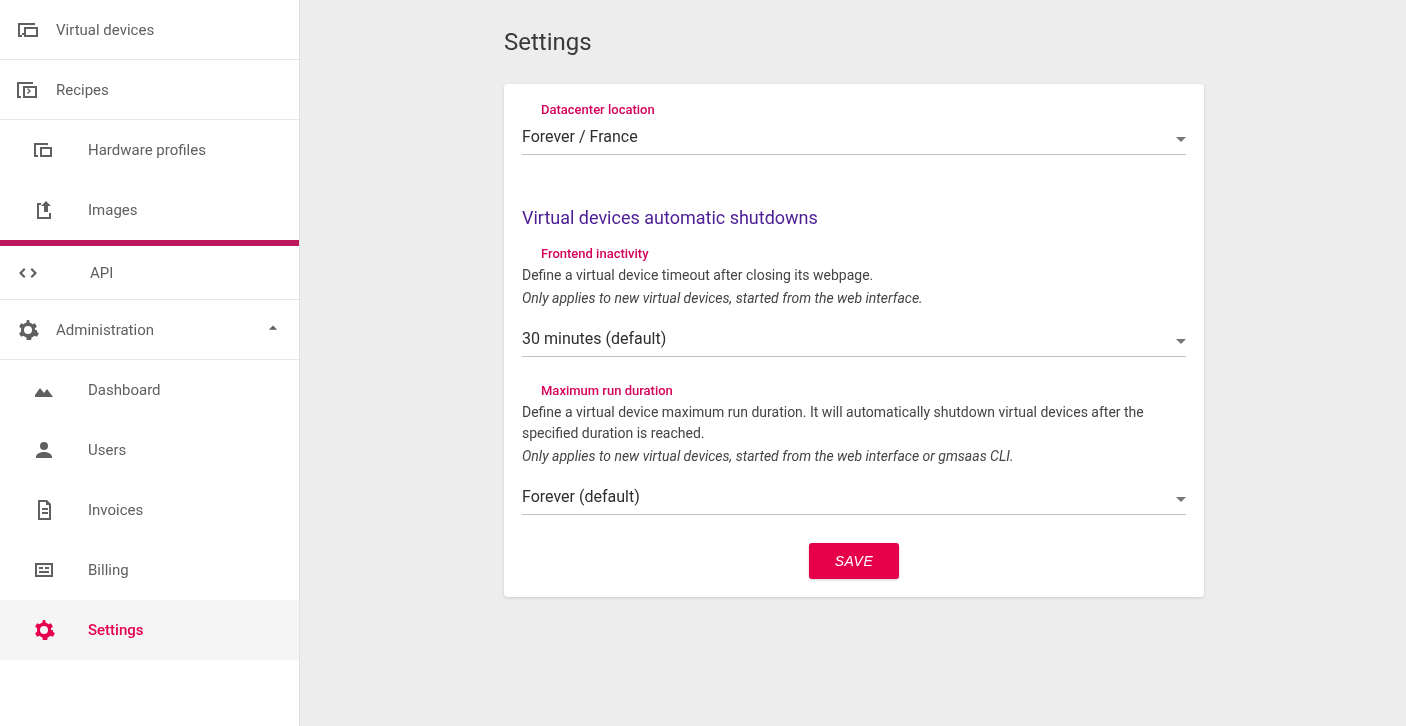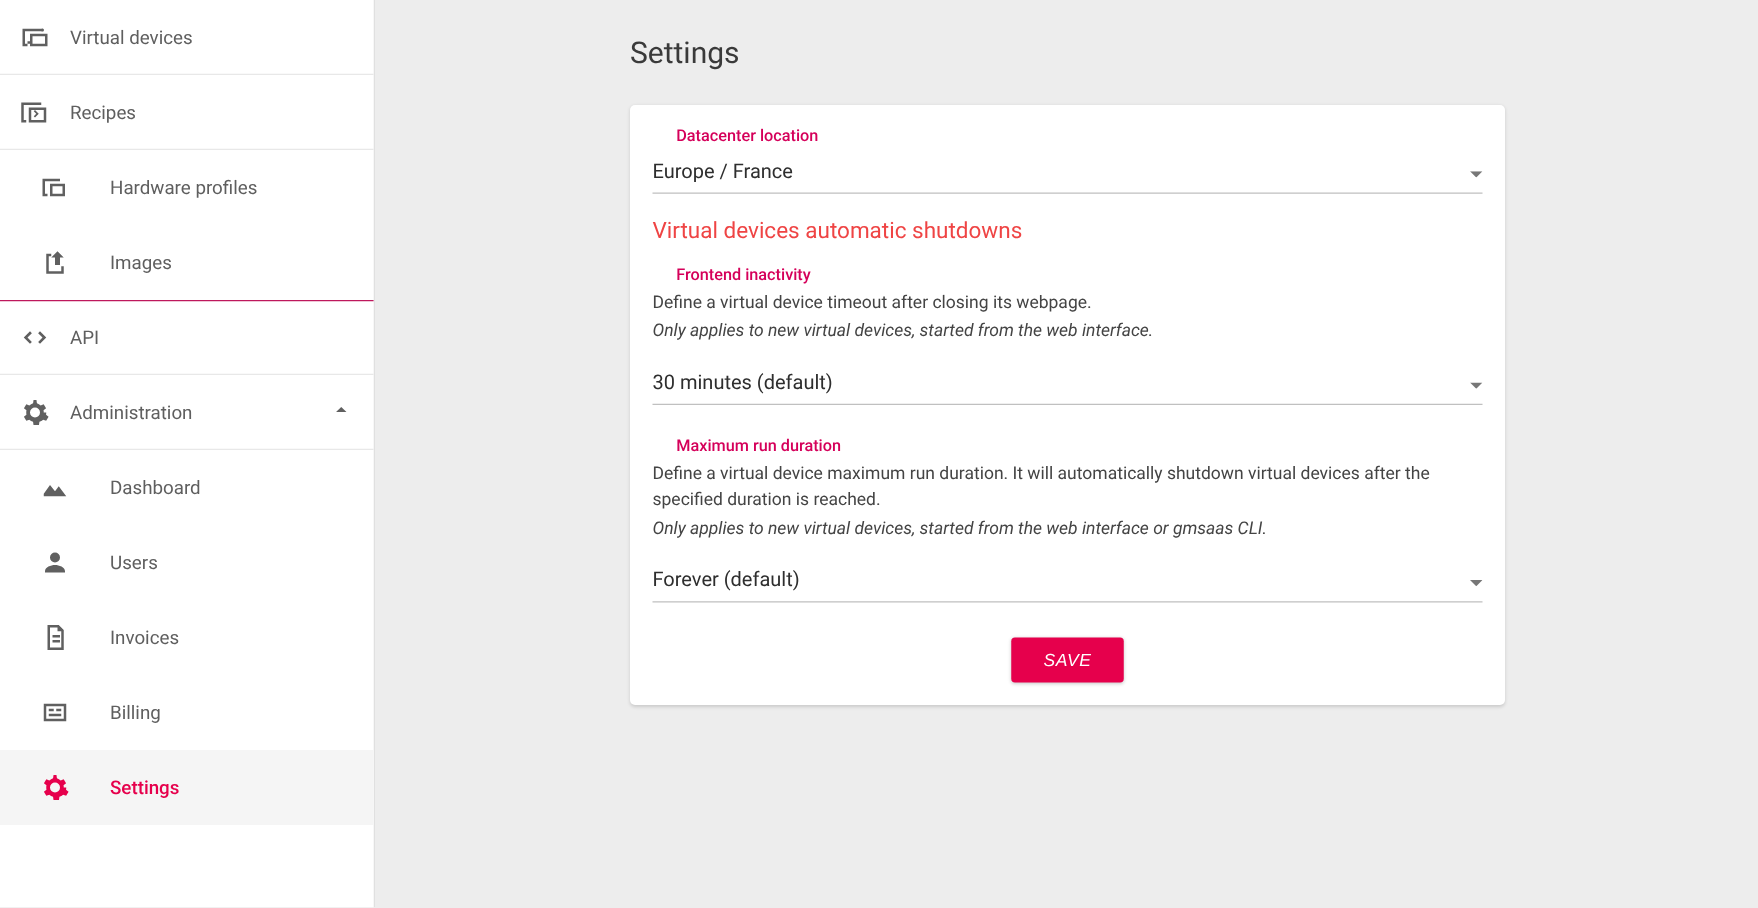--- a/index.html
+++ b/index.html
@@ -75,22 +75,22 @@
     align-items: center;
     justify-content: space-between;
     border-bottom: 1px solid #c0c0c0;
     padding: 6px 0 8px 0;
     cursor: pointer;
   }
   .select-value { font-size: 16px; color: #2e2e2e; }
   .select-caret { color: #777; }
   .section-title {
     font-size: 18px;
-    color: #ef4444;
-    margin-top: 19px;
+    color: #4c1d95;
+    margin-top: 52px;
     margin-bottom: 18px;
     font-weight: 400;
   }
   .desc { font-size: 14px; color: #444; line-height: 1.5; margin-bottom: 2px; }
   .desc-italic { font-size: 14px; color: #444; font-style: italic; line-height: 1.5; margin-bottom: 14px; }
   .gap { height: 26px; }
   .save-row { display: flex; justify-content: center; margin-top: 28px; }
   .save-btn {
     background: #e6004c;
     color: #fff;
@@ -143,21 +143,21 @@
     <div class="sidebar-item sub">
       <span class="icon">
         <svg viewBox="0 0 24 24">
             <path d="M14 3l-5 5h3v6h4V8h3zM5 5h4v2H7v12h10v-4h2v6H5z"></path>
           </svg>
       </span>
       <span class="label">Images</span>
     </div>
   </div>
 
-  <div class="sidebar-item top-level" style="border-top:1px solid #be185d;">
+  <div class="sidebar-item top-level" style="border-top:6px solid #be185d;gap:34px;">
     <span class="icon">
       <svg viewBox="0 0 24 24">
           <path d="M8 7l-5 5 5 5 1.5-1.5L6 12l3.5-3.5zm8 0l5 5-5 5-1.5-1.5L18 12l-3.5-3.5z"></path>
         </svg>
     </span>
     <span class="label">API</span>
   </div>
 
   <div class="sidebar-item top-level">
     <span class="icon">
@@ -217,21 +217,21 @@
   </div>
 </nav>
 
 <main class="main">
   <h1 class="page-title">Settings</h1>
 
   <div class="card">
 
     <div class="field-label">Datacenter location</div>
     <div class="select-row">
-      <span class="select-value">Europe / France</span>
+      <span class="select-value">Forever / France</span>
       <span class="select-caret">
         <svg viewBox="0 0 10 5" class="caret-svg">
             <path d="M0 0l5 5 5-5z"></path>
           </svg>
       </span>
     </div>
 
     <div class="section-title">Virtual devices automatic shutdowns</div>
 
     <div class="field-label">Frontend inactivity</div>

